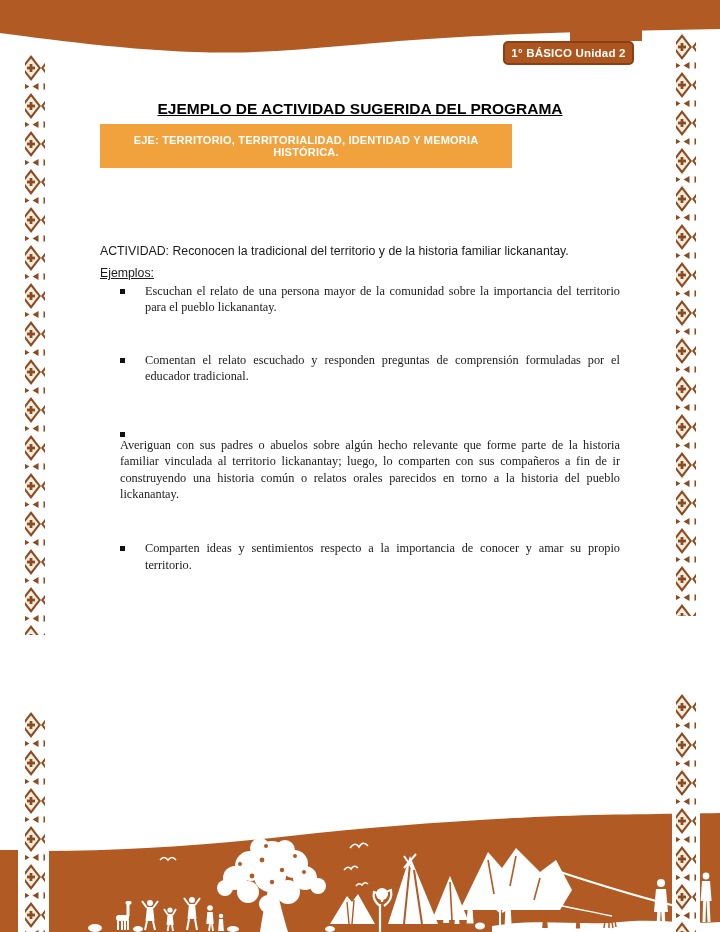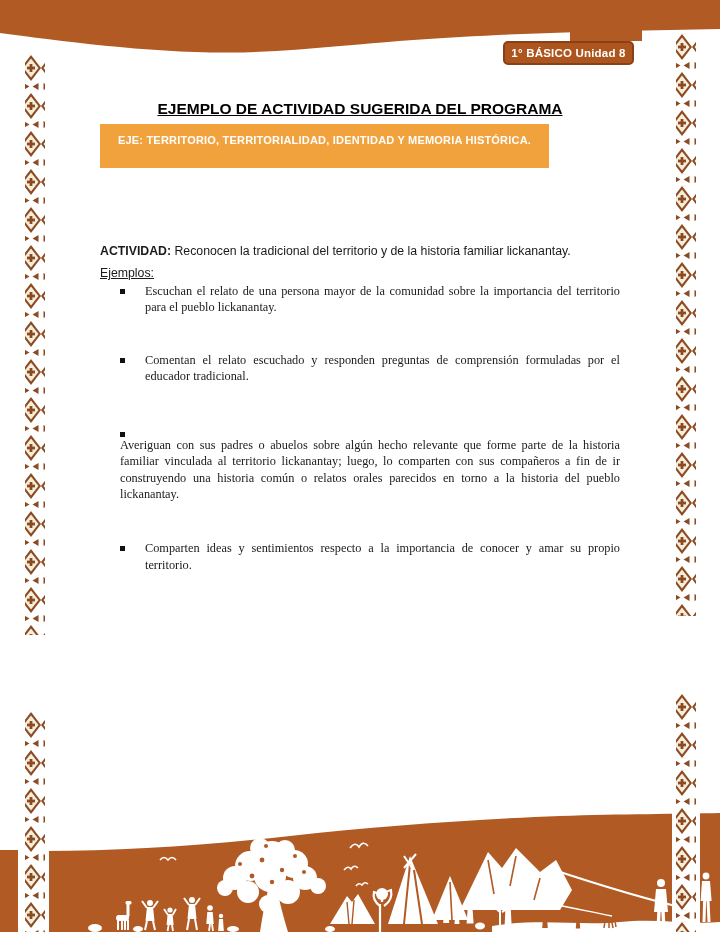--- a/index.html
+++ b/index.html
@@ -21,29 +21,29 @@
   .pcol-lt{left:21px;top:55px;height:580px;}
   .pcol-lb{left:21px;top:712px;height:220px;}
   .pcol-rt{left:672px;top:34px;height:582px;}
   .pcol-rb{left:672px;top:694px;height:238px;}
   
   .title{
     position:absolute;left:100px;top:89px;width:520px;z-index:3;
     text-align:center;font-size:15.5px;font-weight:bold;color:#000;line-height:19px;text-decoration:underline;
   }
   .eje-banner{
-    position:absolute;left:100px;top:124px;width:449px;height:44px;z-index:3;
+    position:absolute;left:100px;top:124px;width:412px;height:44px;z-index:3;
     background:#f2a23c;color:#fff;font-weight:bold;font-size:11px;
     text-align:center;box-sizing:border-box;padding-top:10px;letter-spacing:.2px;
   }
   .activity{
     position:absolute;left:100px;top:231px;width:520px;z-index:3;
     font-size:12.3px;line-height:16.3px;
   }
-  .activity b{font-weight:bold;margin-top:32px;}
+  .activity b{font-weight:normal;margin-top:32px;}
   .examples-label{
     position:absolute;left:100px;top:265px;z-index:3;font-size:12.3px;line-height:16.3px;text-decoration:underline;
   }
   .examples{
     position:absolute;left:100px;top:283px;width:520px;z-index:3;
     list-style:none;margin:0;padding:0;
   }
   .examples li{display:flex;align-items:flex-start;font-family:Liberation Serif, serif;}
   .examples li + li{margin-top:36px;}
   .examples li:nth-child(3){margin-top:42px;flex-direction:column;}
@@ -69,21 +69,21 @@
         <polygon points="17.5,28 11.5,31.5 17.5,35" fill="#8c4a20"></polygon>
       </pattern>
     </defs>
   </svg>
 
   <svg class="hdr-wave" width="720" height="70" viewBox="0 0 720 70">
     <path d="M0,0 H720 V29 C640,30.5 560,31.5 460,37 C360,42.5 300,52 230,52.5 C150,53 60,41 0,33 Z" fill="#b25a23"></path>
     <rect x="570" y="27" width="72" height="14" fill="#b25a23"></rect>
   </svg>
 
-  <div class="unit-badge">1° BÁSICO Unidad 8</div>
+  <div class="unit-badge">1° BÁSICO Unidad 2</div>
 
   <div class="pcol pcol-lt">
     <svg width="28" height="580">
         <rect x="4" y="0" width="20" height="580" fill="url(#andean)"></rect>
       </svg>
   </div>
   <div class="pcol pcol-lb">
     <svg width="28" height="220">
         <rect x="4" y="0" width="20" height="220" fill="url(#andean)"></rect>
       </svg>

